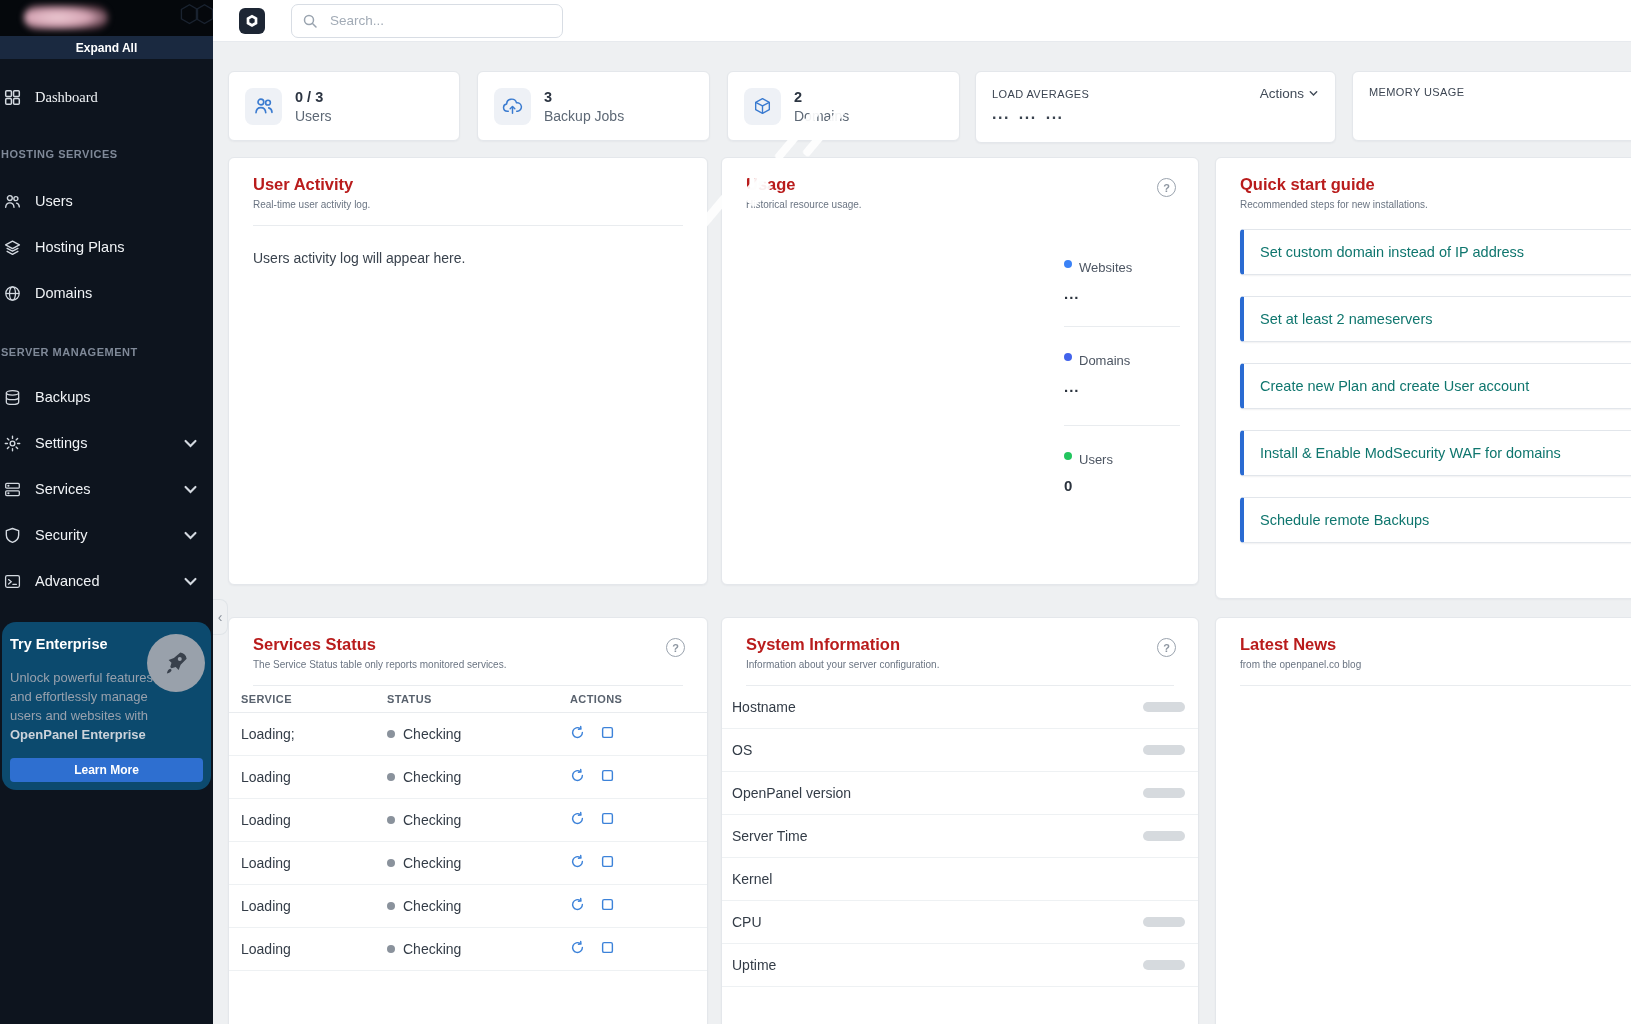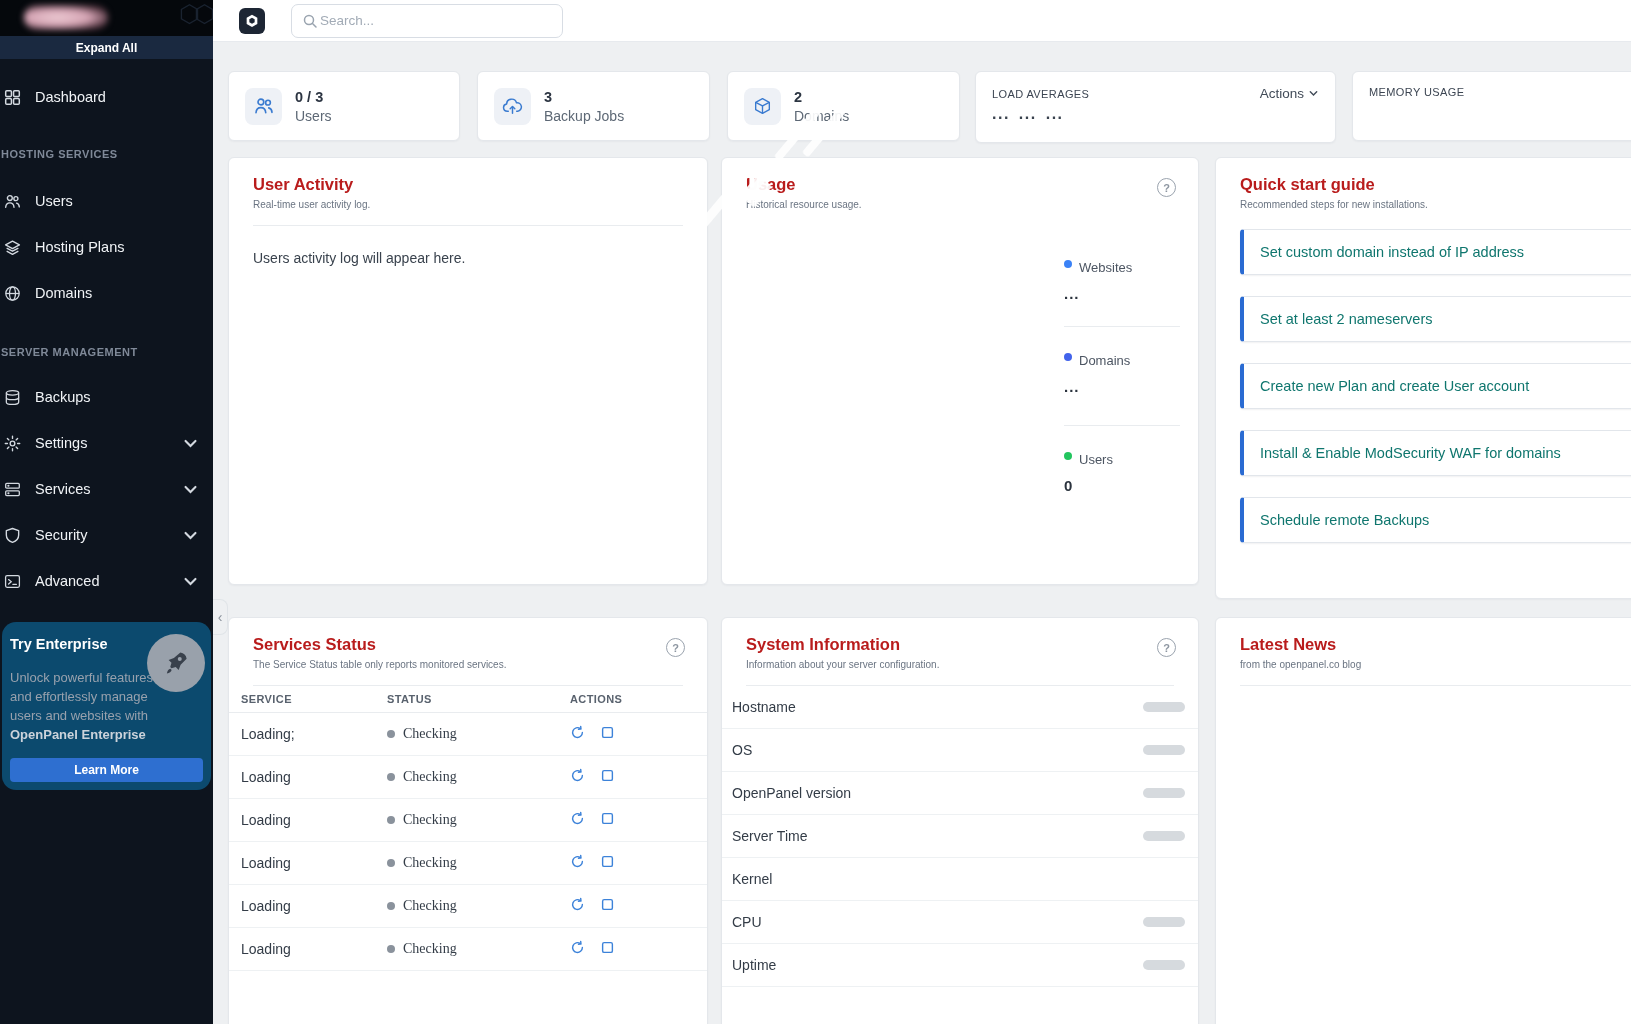--- a/index.html
+++ b/index.html
@@ -15,41 +15,41 @@
     filter:blur(3px); }
   .hexes { position:absolute; right:4px; top:0px; color:#1a2330; font-size:24px; letter-spacing:-6px; }
   .expand-all { height:23px; background:#1a2940; display:flex; align-items:center; justify-content:center;
     font-size:12px; font-weight:bold; color:#fff; cursor:pointer; }
   .nav-item { display:flex; align-items:center; height:46px; padding:0 14px 0 4px; font-size:14.5px; color:#f0f3f6; cursor:pointer; }
   .nav-item svg { width:17px; height:17px; flex:none; color:#d3d9e0; }
   .nav-label { margin-left:14px; }
   .nav-chev { margin-left:auto; color:#a9b2bd; display:flex; }
   .nav-section { height:40px; display:flex; align-items:flex-end; padding:0 0 10px 1px; font-size:11px;
     letter-spacing:.5px; color:#7f8998; font-weight:bold; }
-  #item-dashboard { margin-top:15px; }
+  #item-dashboard { margin-top:15px;font-family:Liberation Serif, serif; }
   #sec-hosting { margin-top:10px; }
   #item-users { margin-top:8px; }
   #sec-server { margin-top:12px; }
   #item-backups { margin-top:6px; }
   .ent-card { margin:18px 2px 0; background:#0c4a6e; border-radius:14px; padding:14px 8px 8px; position:relative; }
   .ent-title { font-size:14.5px; font-weight:bold; color:#fff; }
   .ent-rocket { position:absolute; right:6px; top:12px; width:58px; height:58px; border-radius:50%;
     background:#99a1ab; display:flex; align-items:center; justify-content:center; }
   .ent-body { margin-top:16px; font-size:13px; line-height:19px; color:#98a1ad; width:164px; }
   .ent-strong { display:block; color:#ccd3db; font-weight:bold; }
   .ent-btn { margin-top:14px; height:24px; background:#2e6fd0; border-radius:4px; color:#fff; font-size:12px;
     font-weight:bold; display:flex; align-items:center; justify-content:center; cursor:pointer; }
 
   
   .topbar { position:absolute; left:213px; top:0; right:0; height:42px; background:#fff;
     border-bottom:1px solid #e7eaee; display:flex; align-items:center; z-index:50; }
   .brand { width:26px; height:26px; border-radius:6px; background:#1d2634; margin-left:26px;
     display:flex; align-items:center; justify-content:center; cursor:pointer; flex:none; }
   .search { position:relative; margin-left:26px; }
-  .search input { width:272px; height:34px; border:1px solid #d8dde4; border-radius:7px; padding:0 12px 0 28px;
+  .search input { width:272px; height:34px; border:1px solid #d8dde4; border-radius:7px; padding:0 12px 0 38px;
     font-size:13.5px; color:#0c4a6e; outline:none; background:#fff; font-family:"Liberation Sans", sans-serif; }
   .search input::placeholder { color:#a2abb6; }
   .search .mag { position:absolute; left:11px; top:9px; width:16px; height:16px; color:#9aa4af; }
 
   
   .main { position:absolute; left:213px; top:42px; right:0; bottom:0; background:#eef0f2; overflow:hidden; }
   .card { position:absolute; background:#fff; border:1px solid #e4e7eb; border-radius:6px;
     box-shadow:0 1px 2px rgba(20,30,50,.04); }
 
   
@@ -104,21 +104,21 @@
   
   .tbl-hd { display:flex; height:27px; align-items:center; border-bottom:1px solid #e9ecef;
     font-size:11px; font-weight:bold; letter-spacing:.4px; color:#59626e; }
   .c1 { width:158px; padding-left:12px; }
   .c2 { width:183px; }
   .c3 { flex:1; }
   .svc-row { display:flex; height:43px; align-items:center; border-bottom:1px solid #eef1f3;
     font-size:14px; color:#333c47; }
   .status-dot { display:inline-block; width:8px; height:8px; border-radius:50%; background:#8a929c;
     margin-right:8px; }
-  .status-cell { display:flex; align-items:center;font-family:Liberation Serif, serif; }
+  .status-cell { display:flex; align-items:center; }
   .act-btn { color:#3c82d9; cursor:pointer; margin-right:11px; display:inline-flex; }
   .act-btn svg { width:15px; height:15px; }
 
   
   .si-row { display:flex; align-items:center; height:43px; border-bottom:1px solid #eef1f3;
     padding:0 13px 0 10px; font-size:14px; color:#333c47; }
   .si-pill { margin-left:auto; width:42px; height:10px; border-radius:5px; background:#d6dade; }
 
   
   .collapse-tab { position:absolute; left:0; top:557px; width:15px; height:36px; background:#eef0f2;

